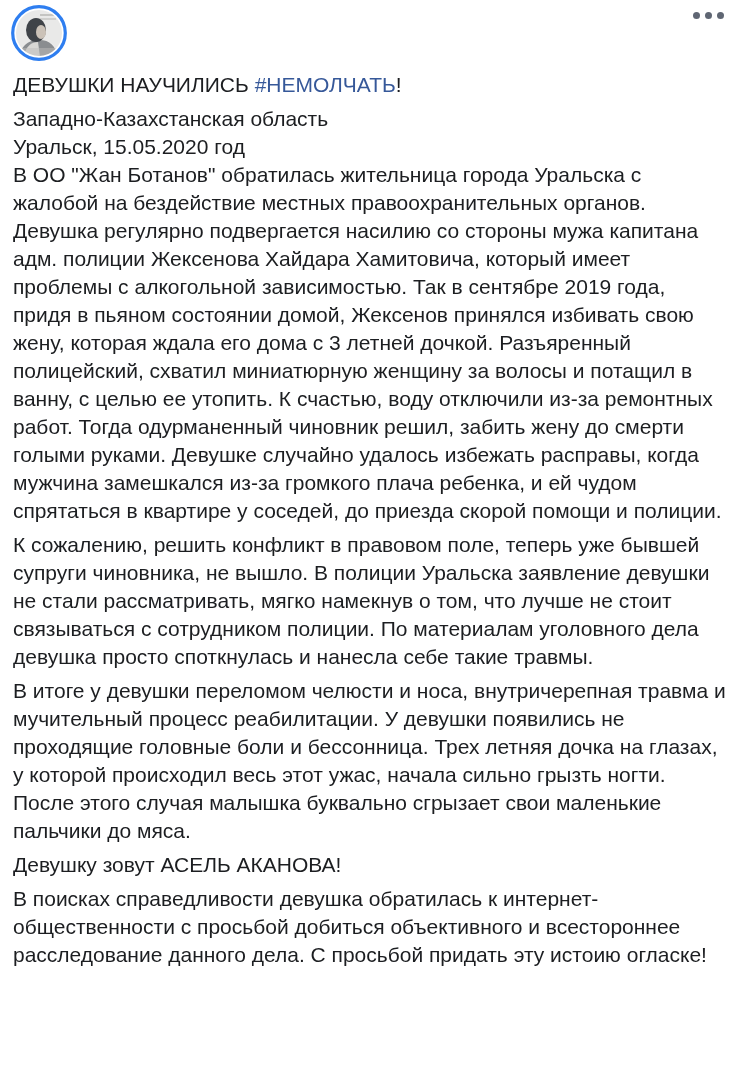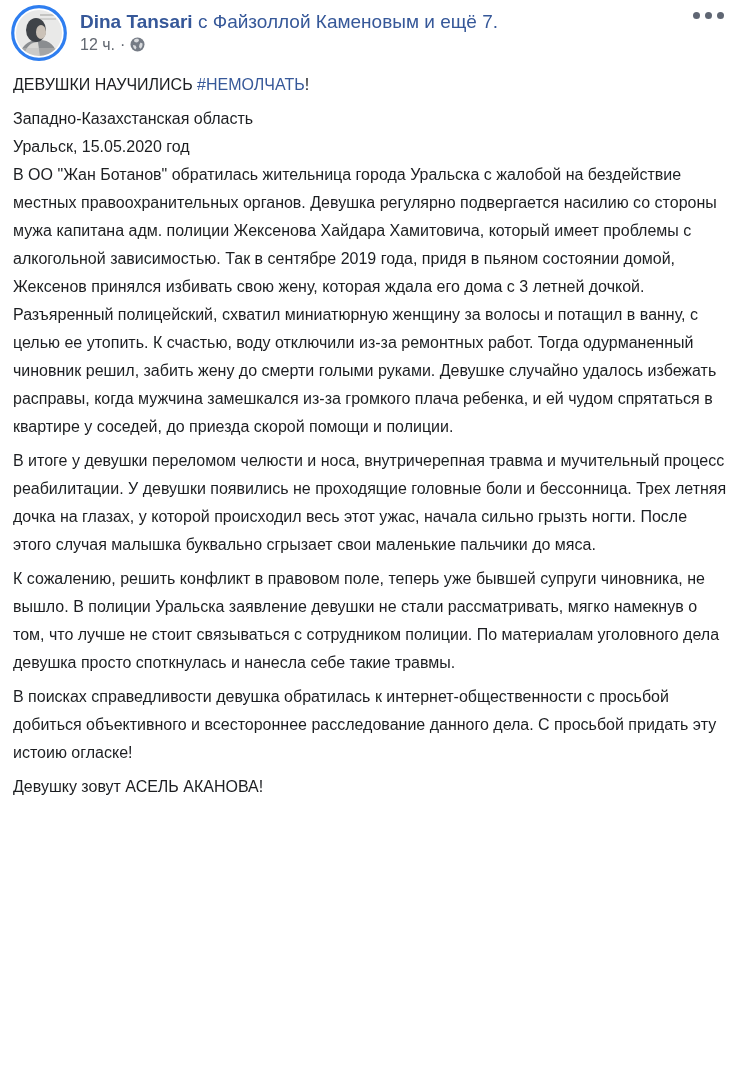--- a/index.html
+++ b/index.html
@@ -70,21 +70,21 @@
     height: 7px;
     border-radius: 50%;
     background: #5f6673;
   }
   
   .post-content {
     padding: 9px 13px 8px 13px;
   }
   .post-content p {
     margin: 0 0 6px 0;
-    font-size: 16px;
+    font-size: 21px;
     line-height: 28px;
     color: #1c1e21;
     word-wrap: break-word;
   }
   .post-content p:last-child { margin-bottom: 0; }
   a.hashtag-link {
     color: #365899;
     text-decoration: none;
     cursor: pointer;
   }
@@ -115,46 +115,28 @@
         <ellipse cx="31" cy="28" rx="5" ry="7" fill="#cbc2b8"></ellipse>
 
         <rect x="5" y="44" width="48" height="9" fill="#bdbdbb" opacity="0.5"></rect>
       </g>
 
       <circle cx="29" cy="29" r="24.5" fill="none" stroke="#ffffff" stroke-width="3"></circle>
       <circle cx="29" cy="29" r="26.3" fill="none" stroke="#2e7ef0" stroke-width="3.2"></circle>
     </svg>
   </div>
 
-  <div class="header-text">
-    <div class="header-line1">
-      <a class="author-name" href="#">Dina Tansari</a>
-      <span class="with-text">с Файзоллой Каменовым и ещё 7.</span>
-    </div>
-    <div class="header-line2">
-      <span class="timestamp">12 ч.</span>
-      <span class="dot-sep">·</span>
-      <span class="globe">
-        <svg width="15" height="15" viewBox="0 0 15 15">
-          <circle cx="7.5" cy="7.5" r="7" fill="#757b85"></circle>
-          <path d="M4,3 C5,2 7,1.6 8.5,2 L9,4 L7,5.5 L4.5,5 Z" fill="#d9dbde"></path>
-          <path d="M10.5,5.5 L12.5,6.5 C12.8,8.5 12,10.5 10.5,11.8 L9,10 L9.5,7.5 Z" fill="#d9dbde"></path>
-          <path d="M3,8 L5.5,8.5 L6.5,10.5 L5.5,12.5 C4,11.8 3,10 3,8 Z" fill="#d9dbde"></path>
-        </svg>
-      </span>
-    </div>
-  </div>
 
   <div class="menu-btn" title="">
     <span class="dot"></span>
     <span class="dot"></span>
     <span class="dot"></span>
   </div>
 </div>
 
 <div class="post-content" id="post-content">
     <p><span>ДЕВУШКИ НАУЧИЛИСЬ </span><a class="hashtag-link" href="#">#НЕМОЛЧАТЬ</a><span>!</span><br></p>
     <p><span>Западно-Казахстанская область</span><br><span>Уральск, 15.05.2020 год</span><br><span>В ОО "Жан Ботанов" обратилась жительница города Уральска с жалобой на бездействие местных правоохранительных органов. Девушка регулярно подвергается насилию со стороны мужа капитана адм. полиции Жексенова Хайдара Хамитовича, который имеет проблемы с алкогольной зависимостью. Так в сентябре 2019 года, придя в пьяном состоянии домой, Жексенов принялся избивать свою жену, которая ждала его дома с 3 летней дочкой. Разъяренный полицейский, схватил миниатюрную женщину за волосы и потащил в ванну, с целью ее утопить. К счастью, воду отключили из-за ремонтных работ. Тогда одурманенный чиновник решил, забить жену до смерти голыми руками. Девушке случайно удалось избежать расправы, когда мужчина замешкался из-за громкого плача ребенка, и ей чудом спрятаться в квартире у соседей, до приезда скорой помощи и полиции.</span></p>
+    <p><span>К сожалению, решить конфликт в правовом поле, теперь уже бывшей супруги чиновника, не вышло. В полиции Уральска заявление девушки не стали рассматривать, мягко намекнув о том, что лучше не стоит связываться с сотрудником полиции. По материалам уголовного дела девушка просто споткнулась и нанесла себе такие травмы.</span></p>
     <p><span>В итоге у девушки переломом челюсти и носа, внутричерепная травма и мучительный процесс реабилитации. У девушки появились не проходящие головные боли и бессонница. Трех летняя дочка на глазах, у которой происходил весь этот ужас, начала сильно грызть ногти. После этого случая малышка буквально сгрызает свои маленькие пальчики до мяса.</span></p>
-    <p><span>К сожалению, решить конфликт в правовом поле, теперь уже бывшей супруги чиновника, не вышло. В полиции Уральска заявление девушки не стали рассматривать, мягко намекнув о том, что лучше не стоит связываться с сотрудником полиции. По материалам уголовного дела девушка просто споткнулась и нанесла себе такие травмы.</span></p>
+    <p><span>Девушку зовут АСЕЛЬ АКАНОВА!</span></p>
     <p><span>В поисках справедливости девушка обратилась к интернет-общественности с просьбой добиться объективного и всестороннее расследование данного дела. С просьбой придать эту истоию огласке!</span></p>
-    <p><span>Девушку зовут АСЕЛЬ АКАНОВА!</span></p>
   </div>
 
 </body></html>

